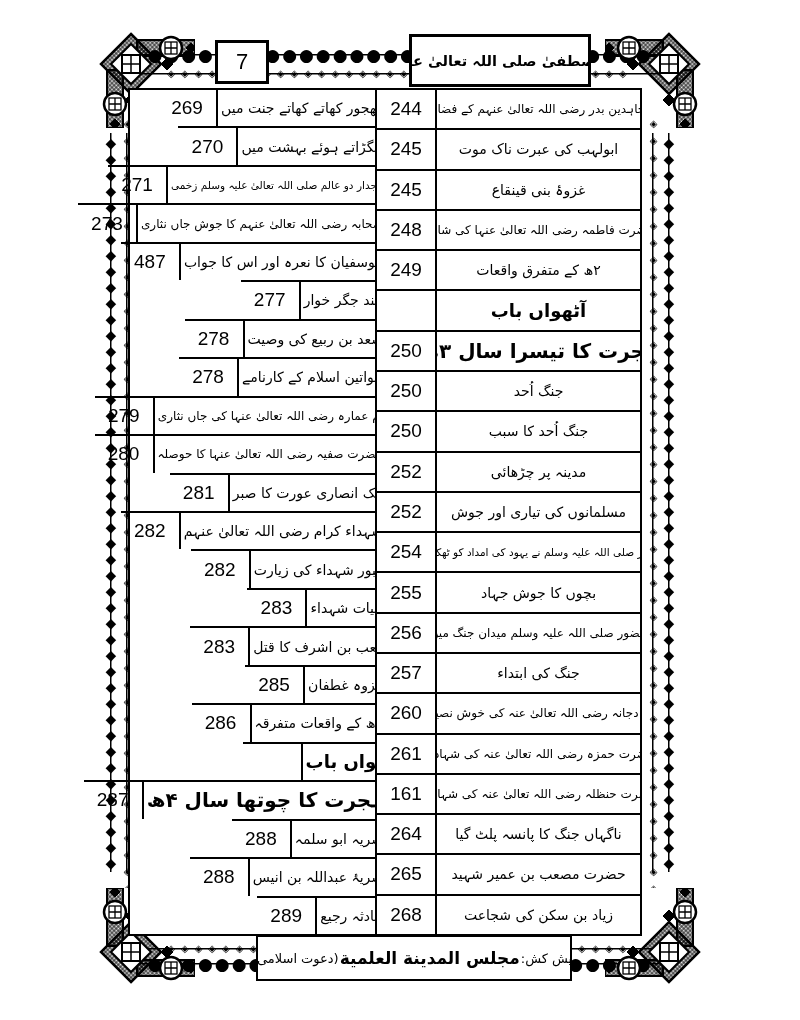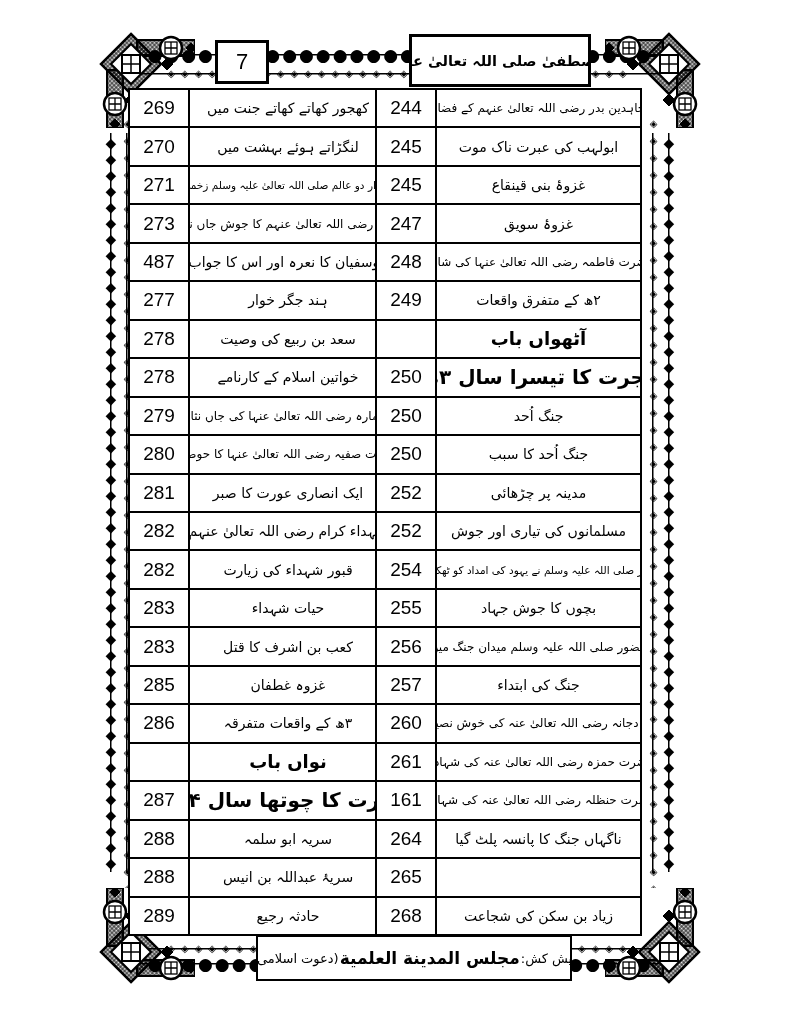--- a/index.html
+++ b/index.html
@@ -65,21 +65,21 @@
   .footer-box .pfx { font-size:13px; }
   .footer-box .pub { font-size:17px; font-weight:bold; }
   .footer-box .sfx { font-size:13px; }
 
   
   .toc-table {
     position:absolute; top:88px; height:848px; z-index:4;
     background:#fff; border:2px solid #000;
     display:flex; flex-direction:column; box-sizing:border-box;
   }
-  .toc-table.left  { left:128px; width:260px; }
+  .toc-table.left  { left:128px; width:260px;align-items:flex-end; }
   .toc-table.right { left:375px; width:267px; }
 
   .toc-row { flex:1; display:flex; border-top:2px solid #000; min-height:0; }
   .toc-row:first-child { border-top:none; }
   .cell { display:flex; align-items:center; justify-content:center; min-width:0; }
   .cell-num {
     width:58px; flex:none; border-right:2px solid #000;
     font:19px "Liberation Sans", sans-serif;
   }
   .cell-title {
@@ -248,24 +248,20 @@
   </div>
       <div class="toc-row">
     <div class="cell cell-num">245</div>
     <div class="cell cell-title">ابولہب کی عبرت ناک موت</div>
   </div>
       <div class="toc-row">
     <div class="cell cell-num">245</div>
     <div class="cell cell-title">غزوۂ بنی قینقاع</div>
   </div>
       <div class="toc-row">
-    <div class="cell cell-num">247</div>
-    <div class="cell cell-title">غزوۂ سویق</div>
-  </div>
-      <div class="toc-row">
     <div class="cell cell-num">248</div>
     <div class="cell cell-title small">حضرت فاطمہ رضی اللہ تعالیٰ عنہا کی شادی</div>
   </div>
       <div class="toc-row">
     <div class="cell cell-num">249</div>
     <div class="cell cell-title">۲ھ کے متفرق واقعات</div>
   </div>
       <div class="toc-row row-chapter">
     <div class="cell cell-num"></div>
     <div class="cell cell-title">آٹھواں باب</div>
@@ -317,20 +313,21 @@
       <div class="toc-row">
     <div class="cell cell-num">161</div>
     <div class="cell cell-title small">حضرت حنظلہ رضی اللہ تعالیٰ عنہ کی شہادت</div>
   </div>
       <div class="toc-row">
     <div class="cell cell-num">264</div>
     <div class="cell cell-title">ناگہاں جنگ کا پانسہ پلٹ گیا</div>
   </div>
       <div class="toc-row">
     <div class="cell cell-num">265</div>
+    <div class="cell cell-title">حضرت مصعب بن عمیر شہید</div>
   </div>
       <div class="toc-row">
     <div class="cell cell-num">268</div>
     <div class="cell cell-title">زیاد بن سکن کی شجاعت</div>
   </div>
     </div>
 
   <div class="footer-box">
     <span class="pfx">پیش کش:</span>
     <span class="pub">مجلس المدينة العلمية</span>

